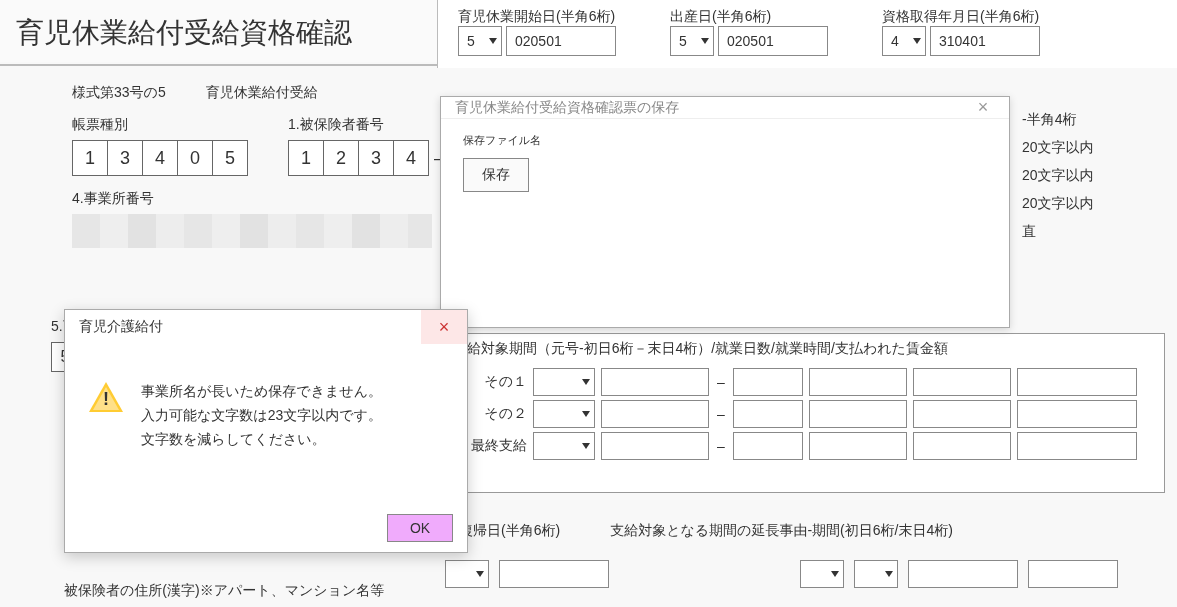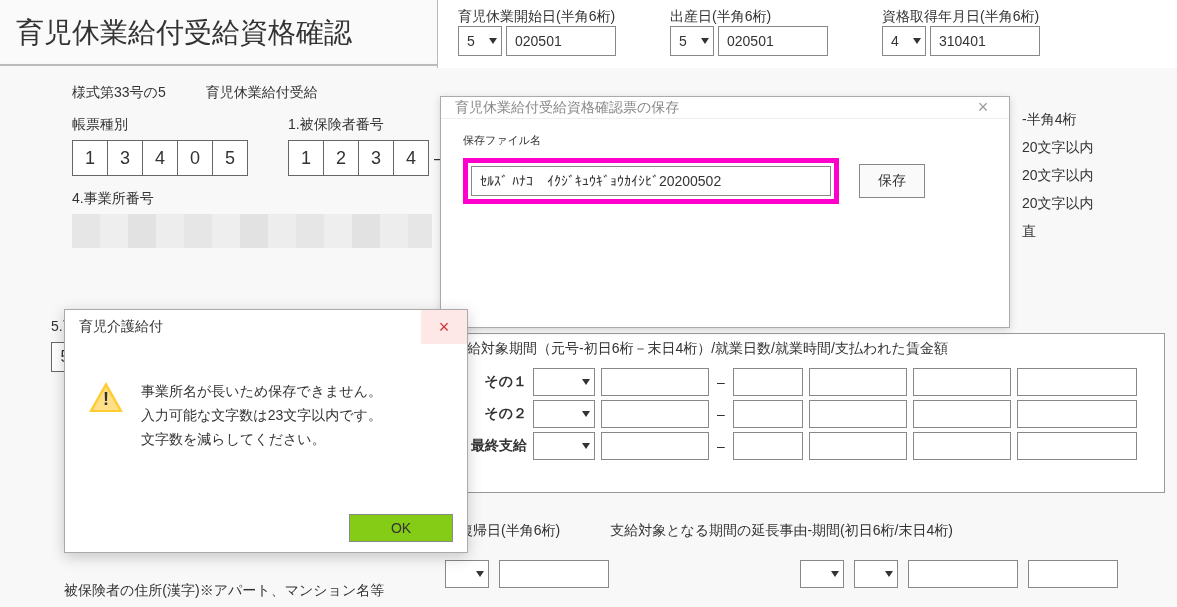--- a/index.html
+++ b/index.html
@@ -76,21 +76,21 @@
 
 .big-frame {
   position:absolute;
   top: 333px; left: 440px;
   width: 725px; height: 160px;
   border: 1px solid #999; background:#fff;
   padding: 6px 12px;
 }
 .big-frame-title { font-size: 14px; margin-bottom: 10px; }
 .tbl-row { display:flex; align-items:center; gap:6px; margin-bottom:4px; }
-.tbl-row .rk { width: 74px; text-align: right; font-size:14px;font-weight:bold; }
+.tbl-row .rk { width: 74px; text-align: right; font-size:14px; }
 .selsm {
   width: 62px; height:28px; border:1px solid #888; background:#fff;
   display:flex; align-items:center; justify-content:flex-end; padding-right:4px;
 }
 .selsm .tri { width:0;height:0;border-left:4px solid transparent;border-right:4px solid transparent;border-top:6px solid #333;}
 .box { border:1px solid #888; background:#fff; height:28px; }
 .box.w1{width:108px;} .box.w2{width:70px;} .box.w3{width:98px;} .box.w4{width:98px;} .box.w5{width:120px;}
 .dash2{width:12px;text-align:center;}
 
 
@@ -167,21 +167,21 @@
   position:absolute; top:5px; left:4px;
 }
 .warn-icon .bang {
   position:absolute; top:7px; left:0; width:34px; text-align:center; font-weight:bold; color:#333; font-size:18px;
 }
 .msg-text { font-size:14px; line-height:1.7; }
 .dlg-msg .footer {
   position:absolute; bottom:10px; right:14px;
 }
 .okbtn {
-  border:1px solid #888; background:#84cc16; width:104px; height:28px;
+  border:1px solid #888; background:#f0abfc; width:66px; height:28px;
   display:inline-flex; align-items:center; justify-content:center;
 }
 
 
 .cut5 {
   position:absolute; top:342px; left:51px;
   width: 28px; height:30px; border:1px solid #666; background:#fff;
   display:flex; align-items:center; justify-content:center; font-size:16px;
 }
 .cut5lbl { position:absolute; top:318px; left:51px; font-size:14px;}
@@ -335,23 +335,20 @@
 </div>
 
 <div class="dlg-save">
   <div class="titlebar">
     <span>育児休業給付受給資格確認票の保存</span>
     <span class="xbtn">×</span>
   </div>
   <div class="body">
     <div class="flabel">保存ファイル名</div>
     <div class="saveline">
-      <span class="magenta-outline">
-        <span class="fname-input">ｾﾙｽﾞ ﾊﾅｺ　ｲｸｼﾞｷｭｳｷﾞｮｳｶｲｼﾋﾞ20200502</span>
-      </span>
       <span class="btn">保存</span>
     </div>
   </div>
 </div>
 
 <div class="dlg-msg">
   <div class="titlebar">
     <span>育児介護給付</span>
     <span class="xbtn">×</span>
   </div>

